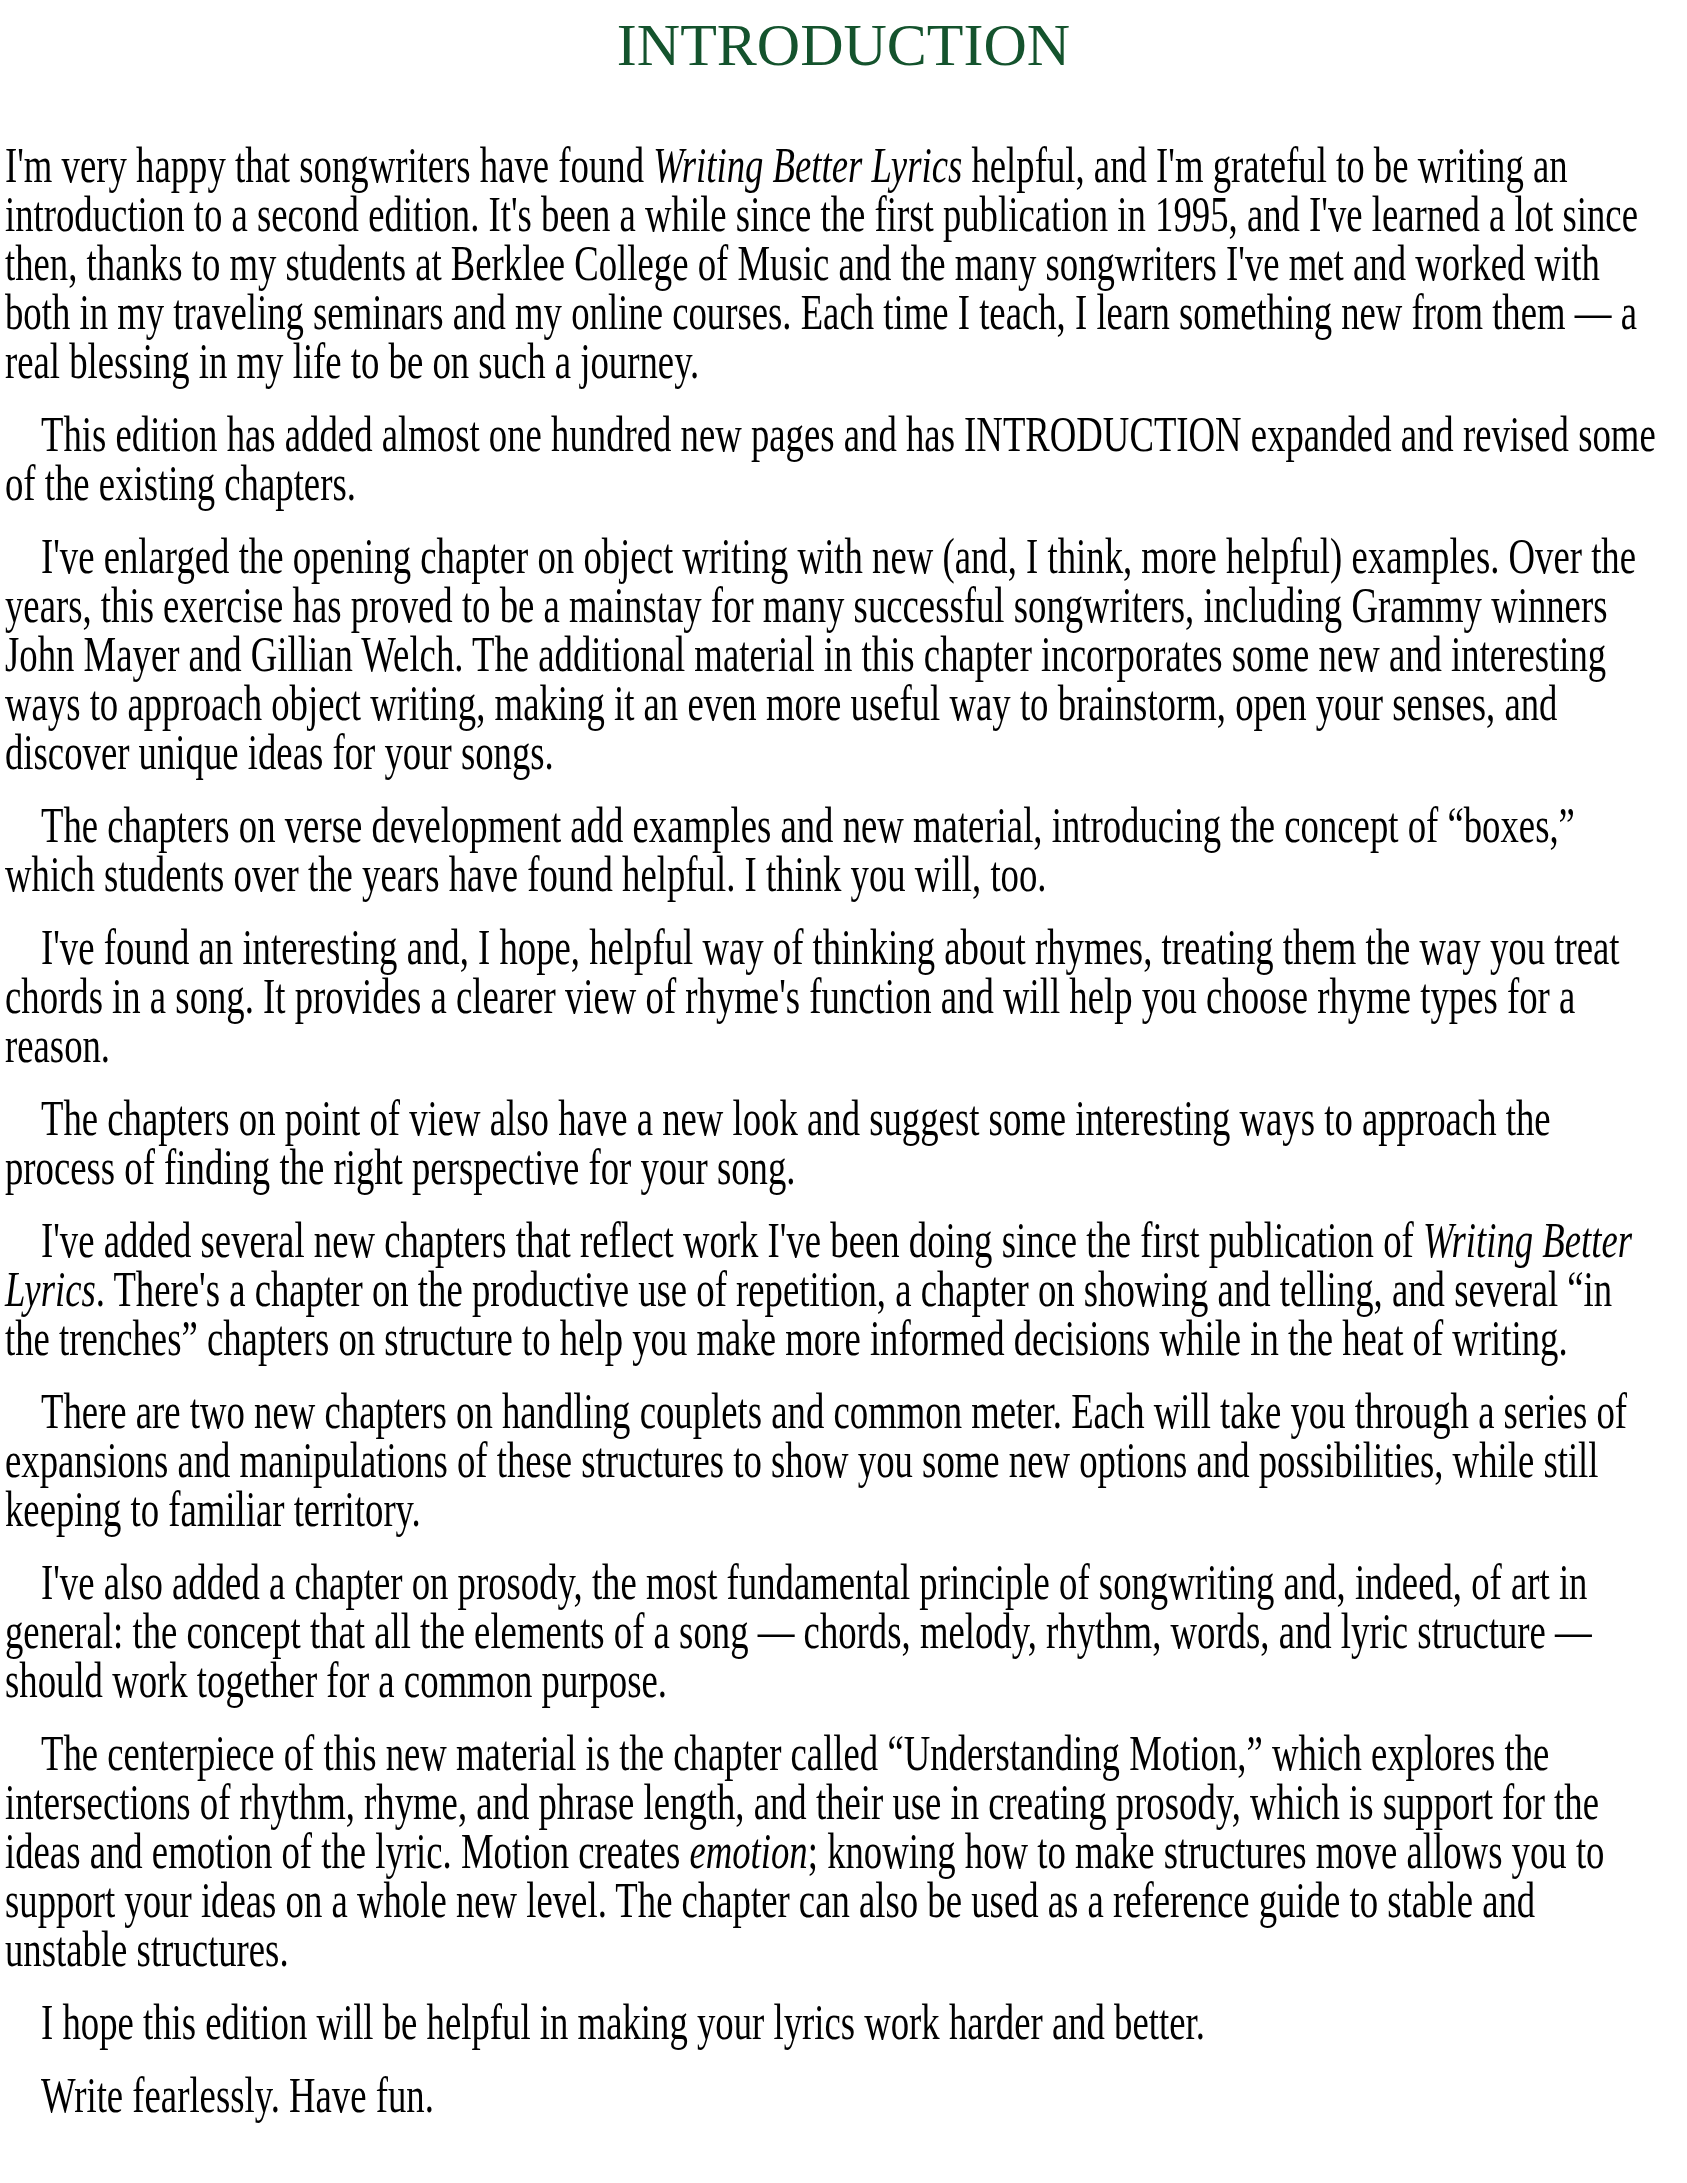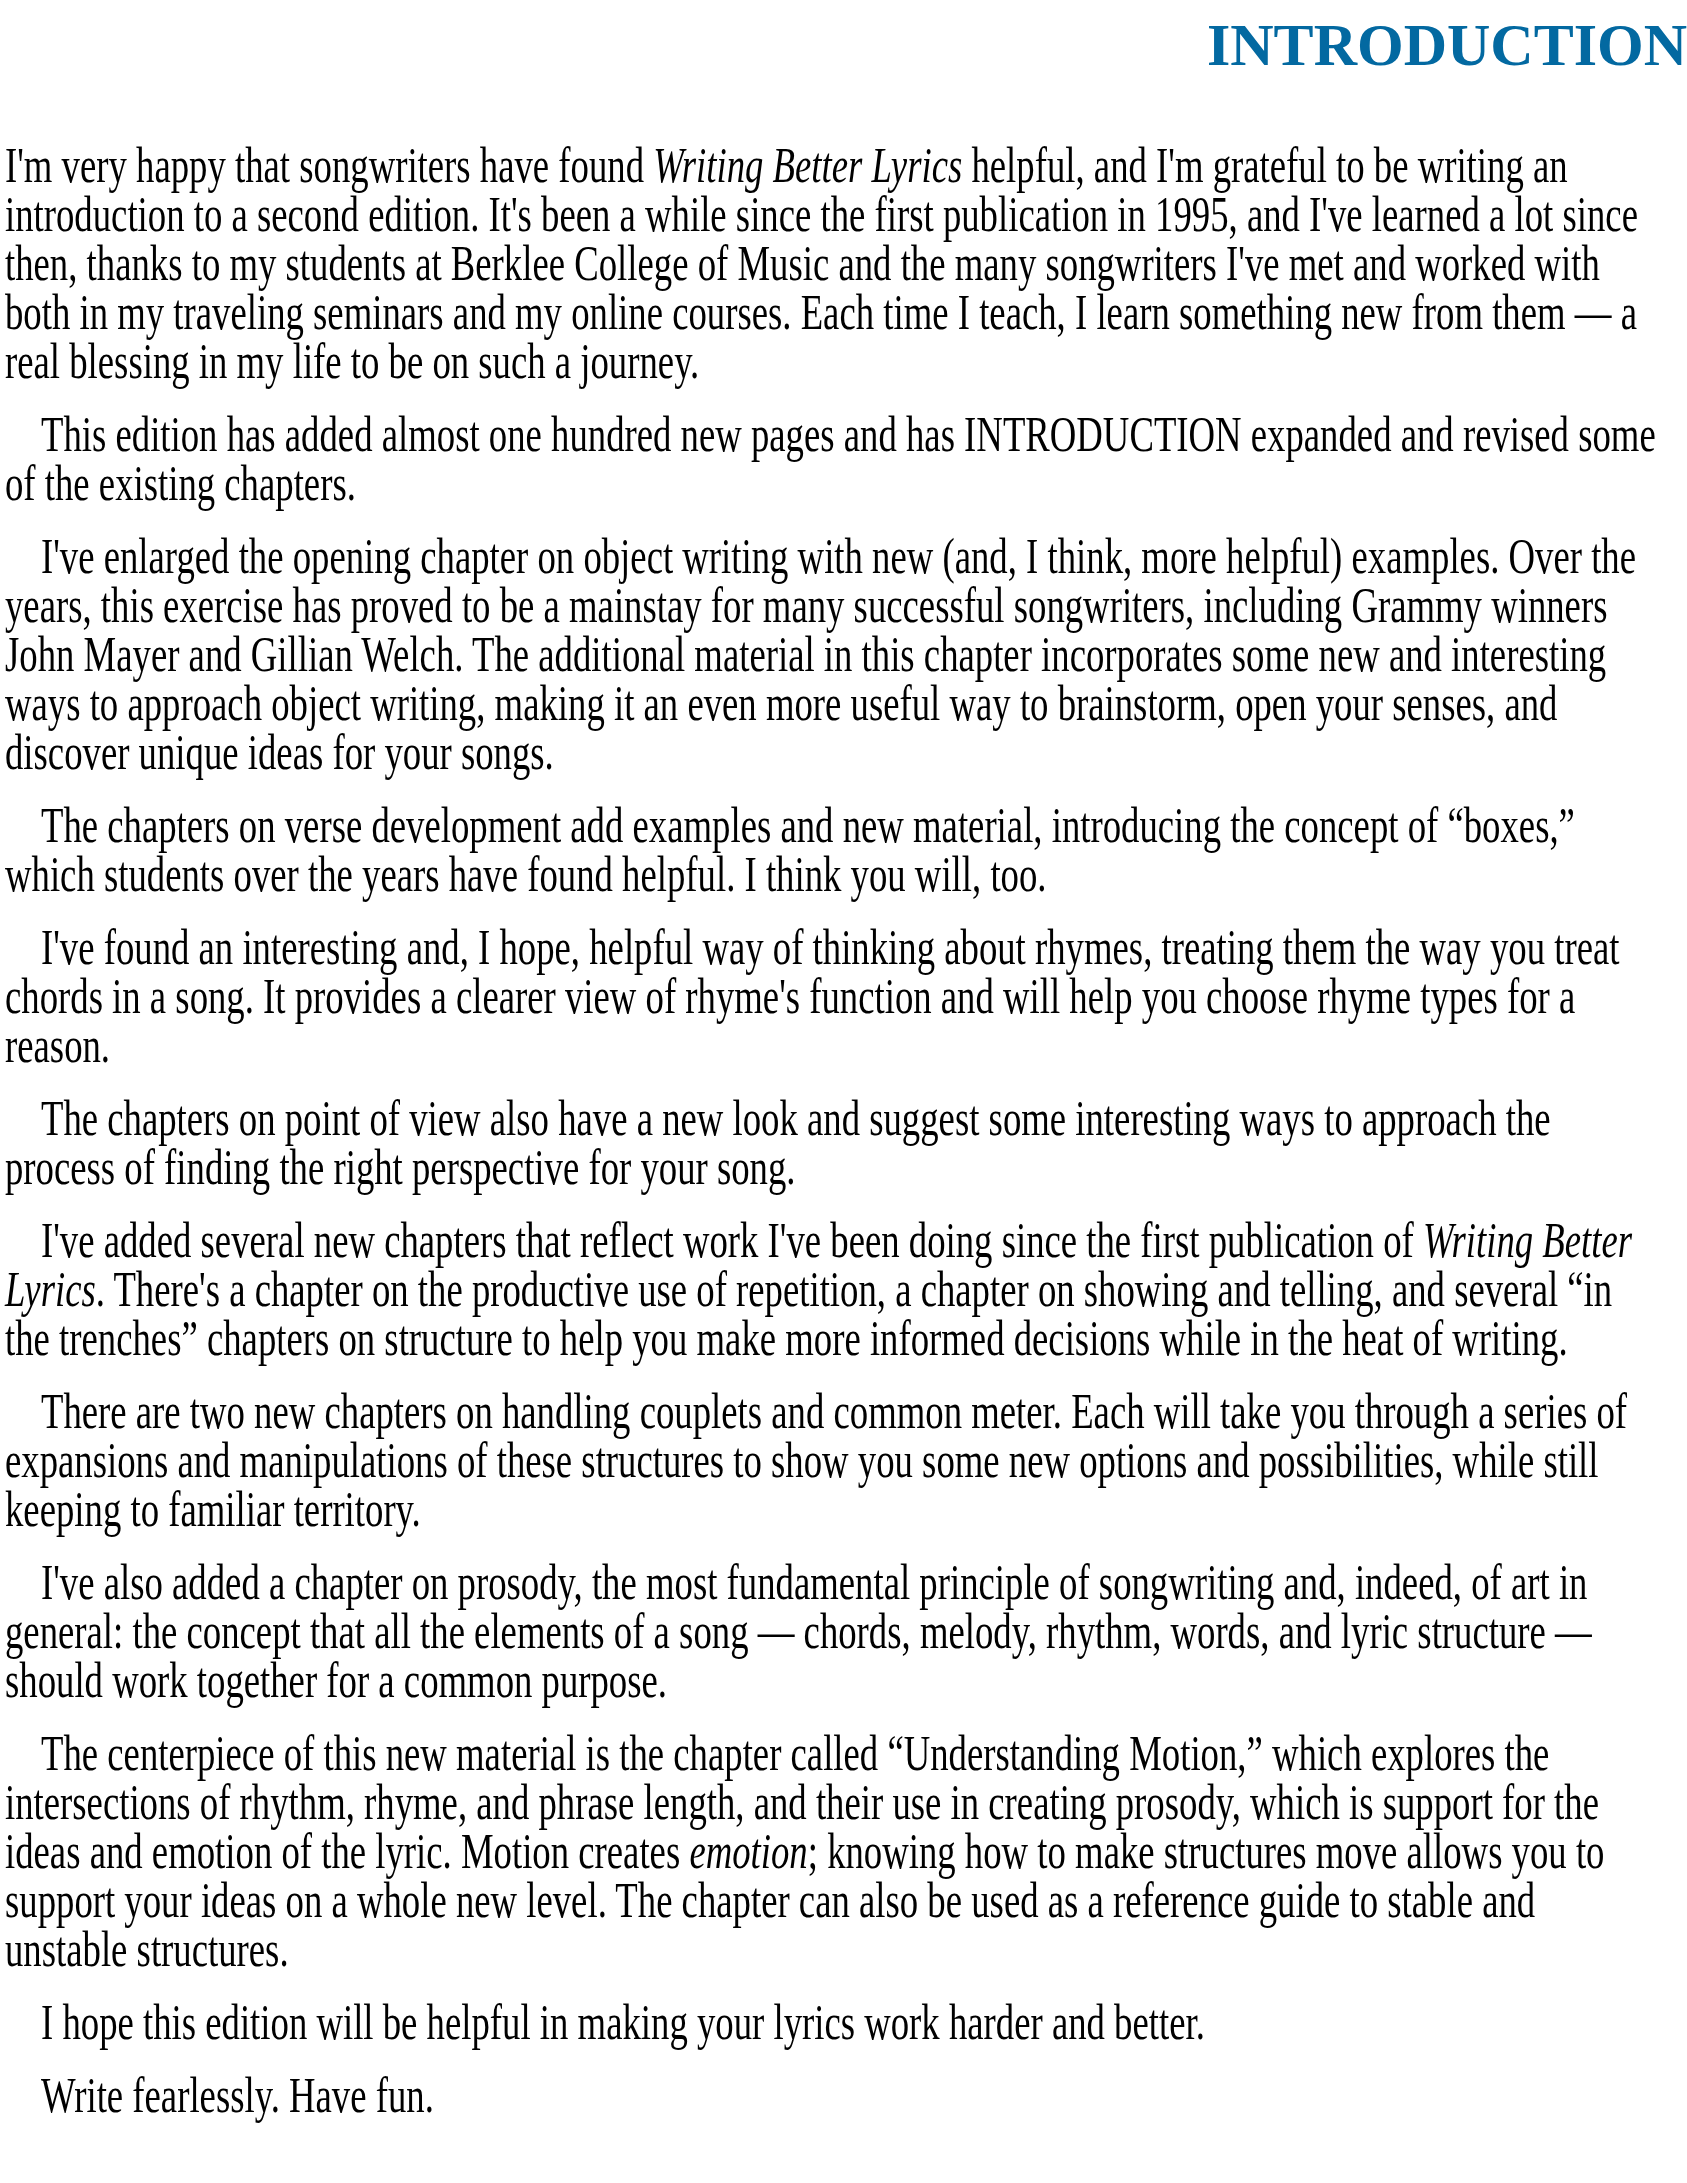--- a/index.html
+++ b/index.html
@@ -12,26 +12,26 @@
     overflow: hidden;
   }
   .page {
     position: relative;
     width: 1687px;
     height: 2183px;
     background: #ffffff;
   }
   .page-title {
     font-family: "Liberation Serif", "DejaVu Serif", serif;
-    font-weight: bold;
+    font-weight: normal;
     font-size: 60px;
     line-height: 69px;
-    text-align: right;
+    text-align: center;
     margin: 10.6px 0 61px 0;
-    color: #0369a1;
+    color: #14532d;
   }
   .body-text {
     margin-left: 5.3px;
     width: 2256px;
     transform: scaleX(0.7346);
     transform-origin: top left;
     font-family: "Liberation Serif", "DejaVu Serif", serif;
     font-size: 50px;
     line-height: 49px;
     color: #000000;

